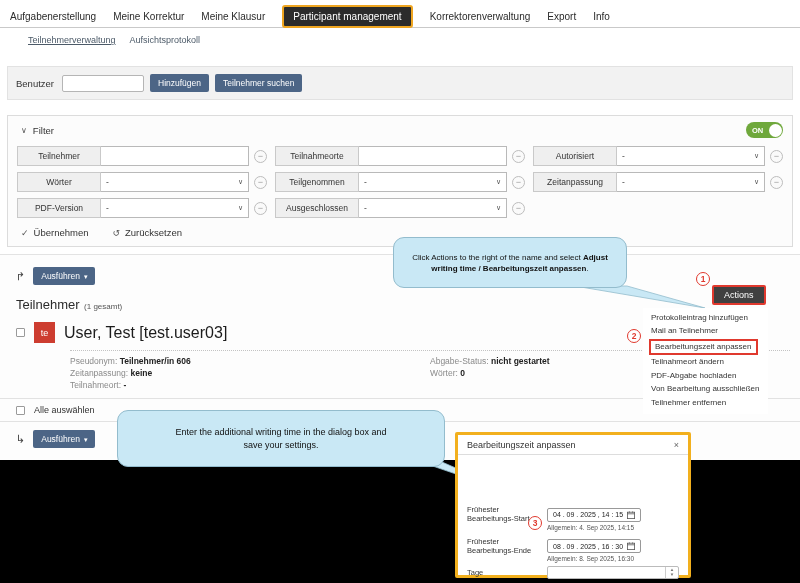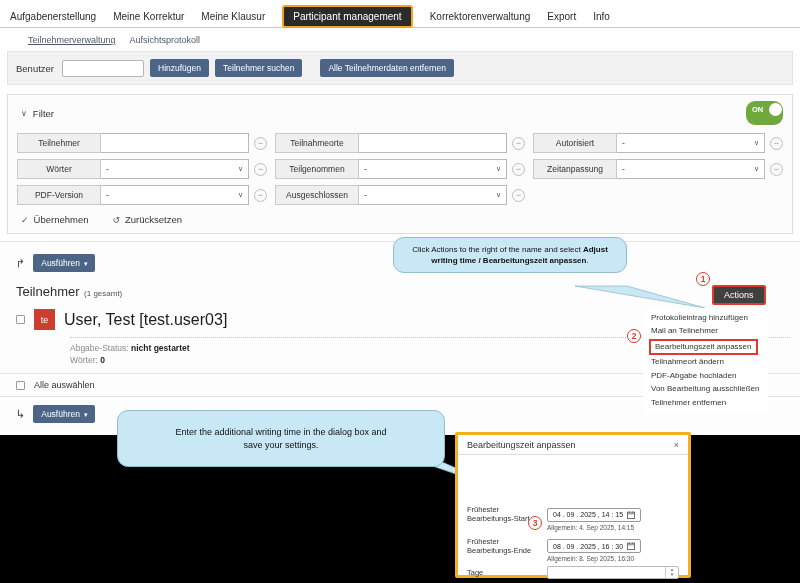--- a/index.html
+++ b/index.html
@@ -9,33 +9,33 @@
   
   .topnav { display:flex; align-items:center; padding:5px 0 0 10px; height:28px; border-bottom:1px solid #c9c9c9; }
   .nav-item { font-size:10px; color:#2b2b2b; margin-right:17px; cursor:pointer; white-space:nowrap; }
   .nav-item.active { background:#2b2b2b; color:#fff; padding:4px 9px; border:2px solid #efa520; border-radius:3px; }
 
   .breadcrumb { display:flex; gap:14px; padding:7px 10px 6px; font-size:9px; color:#4c5a68;margin-left:18px; }
   .crumb.link { text-decoration:underline; }
 
   .success { margin:2px 7px 7px; background:#e8f3da; color:#2e3b25; font-size:9.5px; padding:6px 8px; }
 
-  .userbar { margin:0 7px; background:#f2f2f2; border:1px solid #e2e2e2; padding:7px 8px; display:flex; align-items:center; gap:6px; }
+  .userbar { margin:15px 7px; background:#f2f2f2; border:1px solid #e2e2e2; padding:7px 8px; display:flex; align-items:center; gap:6px; }
   .userbar label { font-size:9.5px; color:#333; margin-right:2px; }
   .text-input { height:17px; border:1px solid #b5b5b5; background:#fff; font-size:9px; padding:0 4px; border-radius:2px; }
   .benutzer { width:82px; }
   .btn { background:#4c6586; color:#fff; border:none; border-radius:2px; font-size:8.5px; padding:4px 8px; cursor:pointer; font-family:inherit; white-space:nowrap; }
   .btn.gap { margin-left:12px; }
 
   
   .filter-panel { margin:9px 7px 0; border:1px solid #dcdcdc; background:#fcfcfc; padding:6px 9px 8px; }
   .filter-head { display:flex; justify-content:space-between; align-items:center; }
   .filter-title { display:flex; gap:6px; align-items:center; font-size:9.5px; color:#333; cursor:pointer; padding-left:4px; }
   .chev { font-size:8px; color:#555; }
-  .toggle { width:37px; height:24px; background:#6fa83c; border-radius:9px; position:relative; cursor:pointer; }
+  .toggle { width:37px; height:16px; background:#6fa83c; border-radius:9px; position:relative; cursor:pointer; }
   .toggle-label { position:absolute; left:6px; top:4px; font-size:7.5px; font-weight:bold; color:#fff; }
   .knob { position:absolute; right:1.5px; top:1.5px; width:13px; height:13px; background:#fff; border-radius:50%; }
   .filter-grid { display:grid; grid-template-columns:repeat(3,1fr); gap:6px 8px; margin-top:8px; }
   .fcell { display:flex; align-items:center; height:20px; }
   .flabel { width:84px; height:100%; background:#efefef; border:1px solid #c9c9c9; font-size:8.5px; color:#333; display:flex; align-items:center; justify-content:center; }
   .fctrl { flex:1; height:100%; border:1px solid #b9b9b9; border-left:none; background:#fff; font-size:8.5px; padding:0 4px; }
   .fselect { flex:1; height:100%; border:1px solid #b9b9b9; border-left:none; background:#fff; font-size:8.5px; color:#444; display:flex; align-items:center; justify-content:space-between; padding:0 5px; cursor:pointer; }
   .sel-caret { font-size:7px; color:#555; }
   .minus { width:13px; height:13px; min-width:13px; border:1px solid #bdbdbd; border-radius:50%; color:#9a9a9a; font-size:9px; line-height:11px; text-align:center; margin-left:5px; cursor:pointer; background:#fafafa; }
   .filter-foot { display:flex; gap:24px; margin-top:9px; padding-left:4px; }
@@ -59,21 +59,21 @@
   .details { display:flex; margin:4px 16px 7px 70px; }
   .dcol.left { width:360px; }
   .drow { font-size:8.5px; line-height:12px; color:#8a8a8a; }
   .dval { color:#222; font-weight:bold; }
   .hr { border-top:1px solid #e2e2e2; }
   .select-all { display:flex; align-items:center; gap:9px; padding:6px 16px; font-size:9px; color:#333; }
 
   
   .band { position:absolute; left:0; top:400; width:800px; height:183px; background:#000; z-index:5; }
   .bubble { position:absolute; background:#c9e8f5; border:1px solid #93bccd; border-radius:11px; color:#111; text-align:center; display:flex; align-items:center; justify-content:center; z-index:8; }
-  .b1 { left:393px; top:237px; width:234px; height:36px; font-size:8px; line-height:11px; padding:4px 8px; }
+  .b1 { left:393px; top:237px; width:234px; height:51px; font-size:8px; line-height:11px; padding:4px 8px; }
   .b2 { left:117px; top:410px; width:328px; height:57px; font-size:9px; line-height:12.5px; padding:4px 12px; z-index:6; }
   .tail { position:absolute; z-index:6; }
   .step { position:absolute; width:14px; height:14px; border:1.5px solid #e0392e; border-radius:50%; background:#fff; color:#e0392e; font-size:8.5px; font-weight:bold; display:flex; align-items:center; justify-content:center; z-index:12; }
   .s1 { left:696px; top:272px; }
   .s2 { left:627px; top:329px; }
   .s3 { left:528px; top:516px; }
   .actions-btn { position:absolute; left:712px; top:285px; background:#404040; color:#fff; border:2px solid #e0392e; border-radius:2px; font-size:9px; padding:3px 10px; cursor:pointer; z-index:9; font-family:inherit; }
   .menu { position:absolute; left:643px; top:308px; background:#fff; z-index:9; padding:3px 6px 4px; }
   .mi { font-size:8px; color:#333; white-space:nowrap; padding:2.5px 2px; cursor:pointer; line-height:8.5px; }
   .mi.hl { border:2px solid #e0392e; width:fit-content; padding:1.5px 4px; margin:1px 0; }
@@ -116,21 +116,20 @@
     <span class="crumb link">Teilnehmerverwaltung</span>
     <span class="crumb">Aufsichtsprotokoll</span>
   </div>
 
 
   <div class="userbar">
     <label>Benutzer</label>
     <input class="text-input benutzer" value="" style="">
     <button class="btn">Hinzufügen</button>
     <button class="btn">Teilnehmer suchen</button>
-    <button class="btn gap">Alle Teilnehmerdaten entfernen</button>
   </div>
 
   <div class="filter-panel">
     <div class="filter-head">
       <div class="filter-title">
         <span class="chev">∨</span>
         <span>Filter</span>
       </div>
       <div class="toggle">
         <span class="toggle-label">ON</span>
@@ -220,20 +219,25 @@
       <span class="cnt">(1 gesamt)</span>
     </div>
     <div>
       <div class="row-main">
         <span class="cb"></span>
         <span class="avatar">te</span>
         <span class="uname">User, Test [test.user03]</span>
       </div>
       <div class="dotted"></div>
       <div class="details">
+        <div class="dcol left">
+          <div class="drow"><span>Pseudonym:</span> <span class="dval">Teilnehmer/in 606</span></div>
+          <div class="drow"><span>Zeitanpassung:</span> <span class="dval">keine</span></div>
+          <div class="drow"><span>Teilnahmeort:</span> <span class="dval">-</span></div>
+        </div>
         <div class="dcol right">
           <div class="drow"><span>Abgabe-Status:</span> <span class="dval">nicht gestartet</span></div>
           <div class="drow"><span>Wörter:</span> <span class="dval">0</span></div>
         </div>
       </div>
     </div>
     <div class="hr"></div>
     <div class="select-all">
       <span class="cb"></span>
       <span>Alle auswählen</span>

